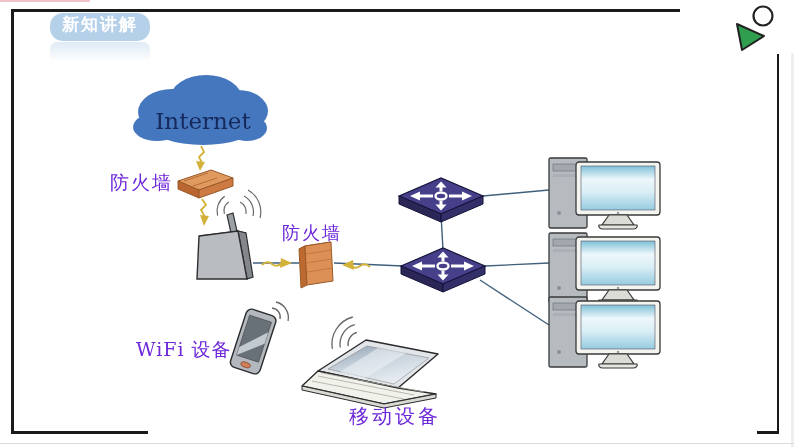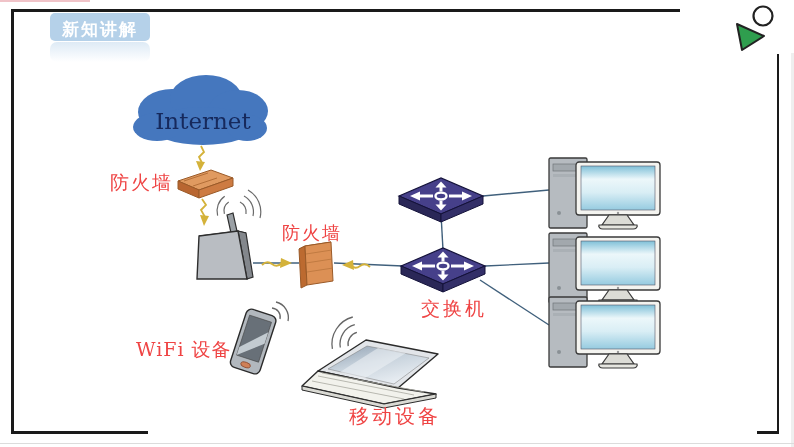--- a/index.html
+++ b/index.html
@@ -14,31 +14,31 @@
   
   .fr{position:absolute;background:#1a1a1a;}
   .fr-top{left:11px;top:9px;width:671px;height:3px;}
   .fr-left{left:11px;top:9px;width:2.5px;height:425px;}
   .fr-right{left:776.5px;top:54px;width:2.5px;height:380px;}
   .fr-bl{left:11px;top:430.5px;width:137px;height:3.5px;}
   .fr-br{left:757px;top:430.5px;width:22px;height:3.5px;}
   .icon-mask{position:absolute;left:680px;top:0;width:114px;height:53px;background:#ffffff;}
   
   .badge{
-    position:absolute;left:50px;top:13px;width:100px;height:28px;border-radius:5px;
-    background:#b5d1e9;display:flex;align-items:flex-end;justify-content:center;
+    position:absolute;left:50px;top:13px;width:100px;height:28px;border-radius:13px;
+    background:#b5d1e9;display:flex;align-items:flex-start;justify-content:center;
   }
   .badge span{color:#ffffff;font-weight:bold;font-size:17px;letter-spacing:2px;}
   .badge-reflect{
     position:absolute;left:50px;top:42px;width:100px;height:20px;border-radius:7px;
     background:linear-gradient(180deg,rgba(181,209,233,0.45),rgba(181,209,233,0));
   }
   
   .label{
-    position:absolute;white-space:nowrap;color:#ef4444;
+    position:absolute;white-space:nowrap;color:#6d28d9;
     font-family:"DejaVu Serif","Liberation Serif",serif;
   }
   .lb-internet{left:141px;top:101px;width:124px;text-align:center;font-size:23px;color:#16295c;margin-top:7px;}
   .lb-fw1{left:110px;top:170px;font-size:19px;letter-spacing:2px;}
   .lb-router{left:112px;top:245px;font-size:19px;letter-spacing:3px;}
   .lb-fw2{left:282px;top:221px;font-size:18px;letter-spacing:2px;}
   .lb-switch{left:421px;top:296px;font-size:19px;letter-spacing:3px;}
   .lb-wifi{left:136px;top:337px;font-size:19px;letter-spacing:1px;}
   .lb-mobile{left:349px;top:403px;font-size:20px;letter-spacing:3px;}
   svg.diagram{position:absolute;left:0;top:0;}
@@ -203,17 +203,16 @@
     <g stroke="#666666" stroke-width="1.3" fill="none">
       <path d="M348.2,346.1 A12,12 0 0 1 356.9,332.4"></path>
       <path d="M340.3,347.5 A20,20 0 0 1 354.8,324.7"></path>
       <path d="M332.4,348.9 A28,28 0 0 1 352.8,317"></path>
     </g>
   </svg>
 
   <div class="label lb-internet">Internet</div>
   <div class="label lb-fw1">防火墙</div>
   <div class="label lb-fw2">防火墙</div>
-  <div class="label lb-switch">交换机</div>
   <div class="label lb-mobile">移动设备</div>
   <div class="label lb-wifi">WiFi 设备</div>
 
 </div>
 
 </body></html>

